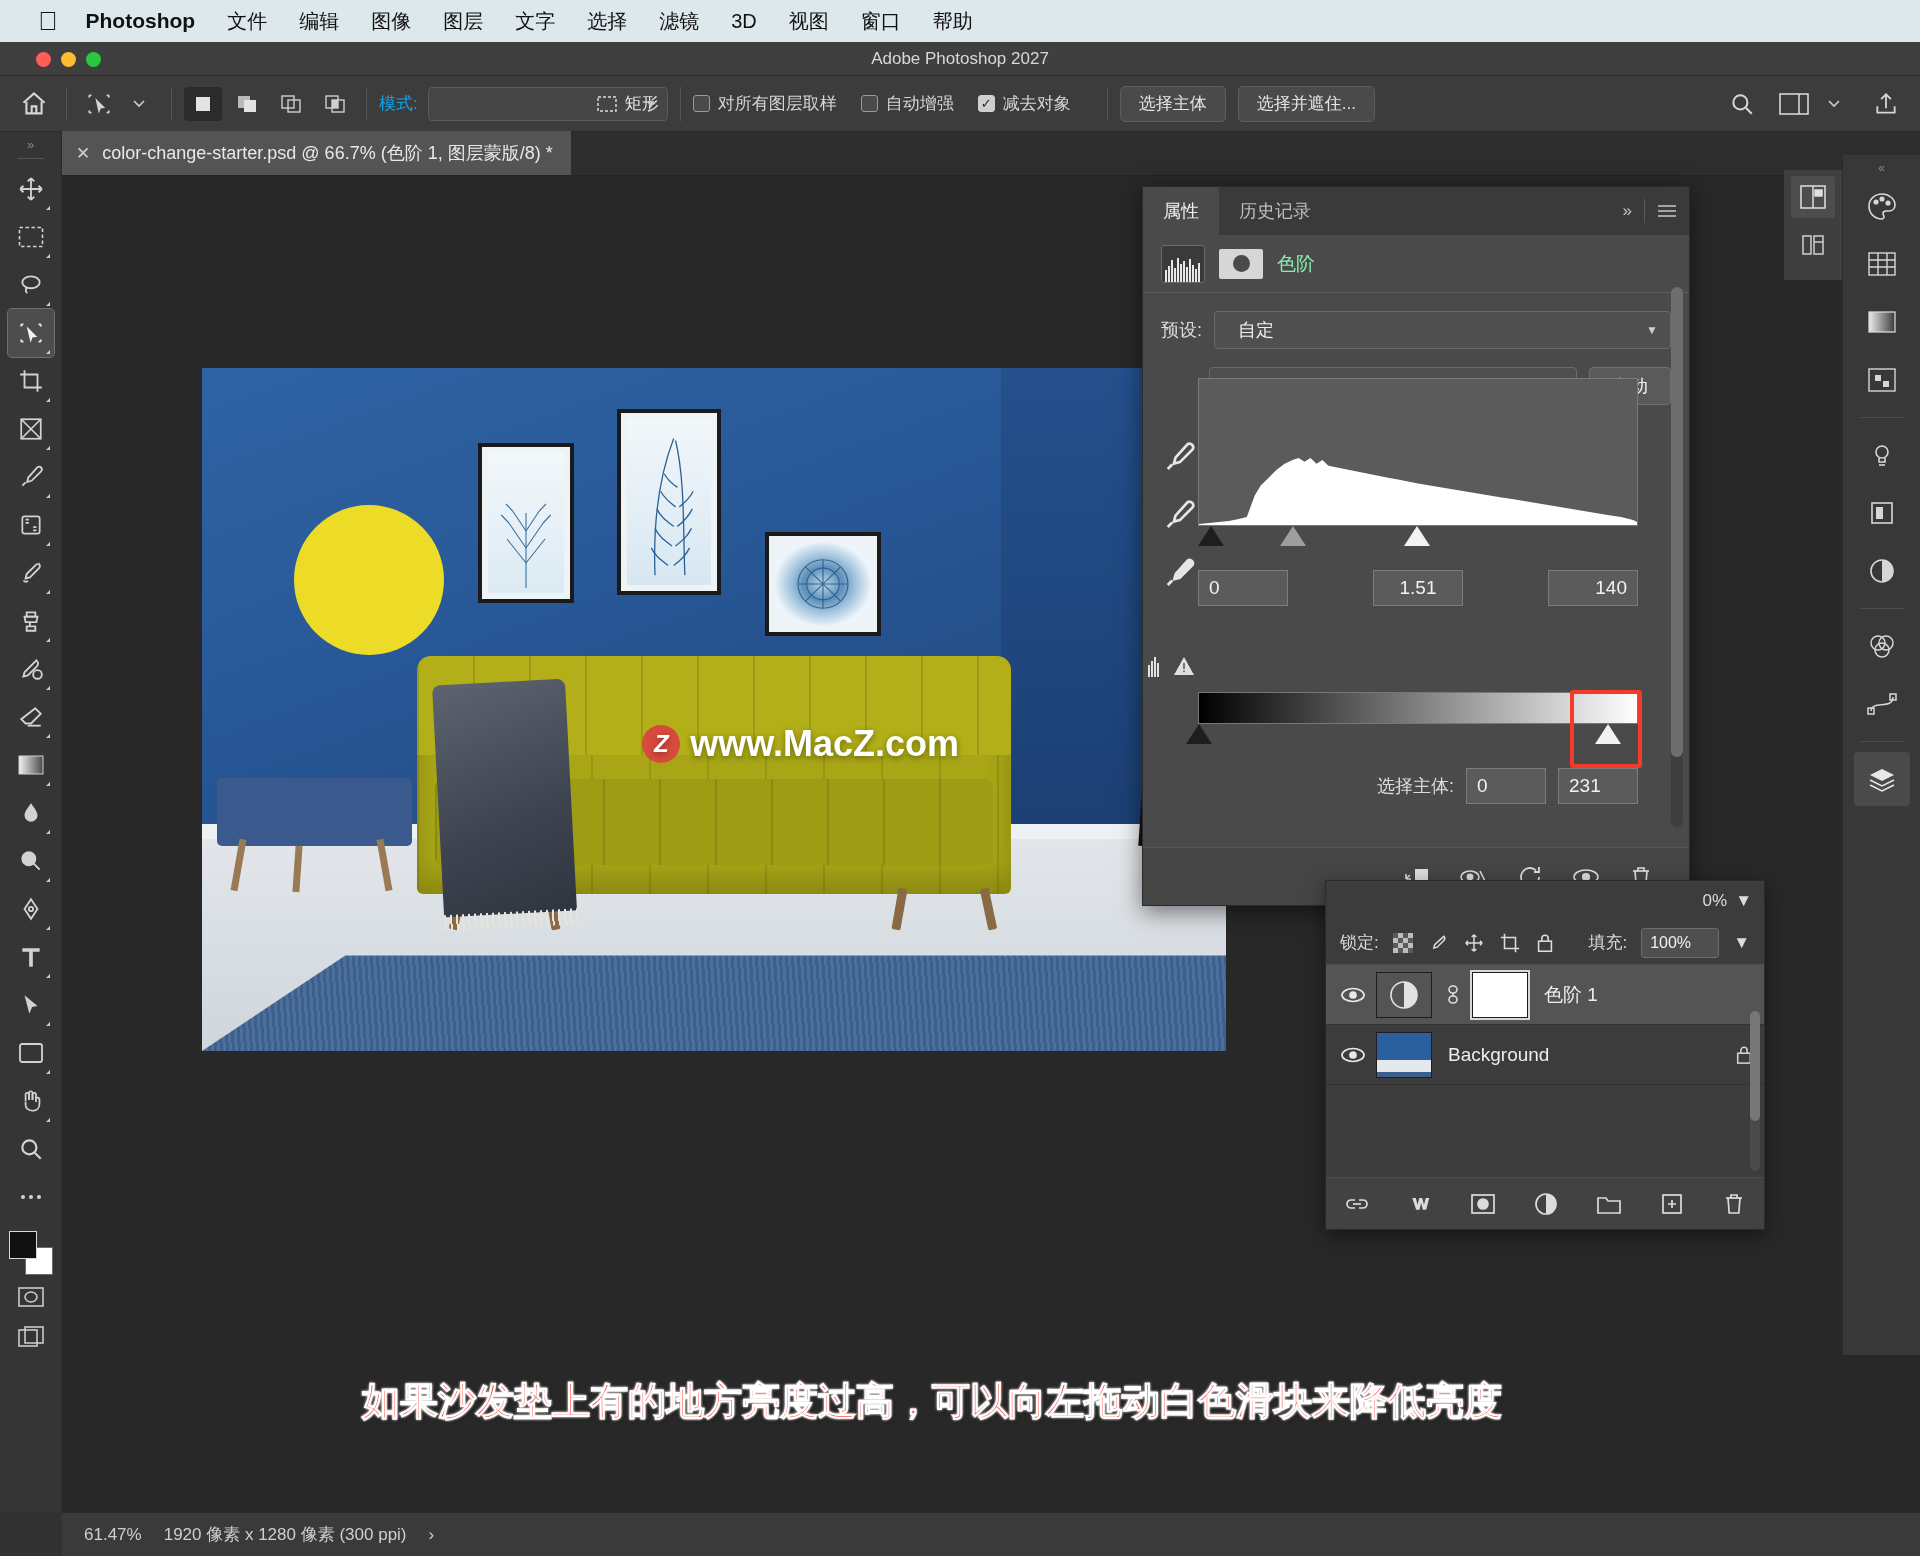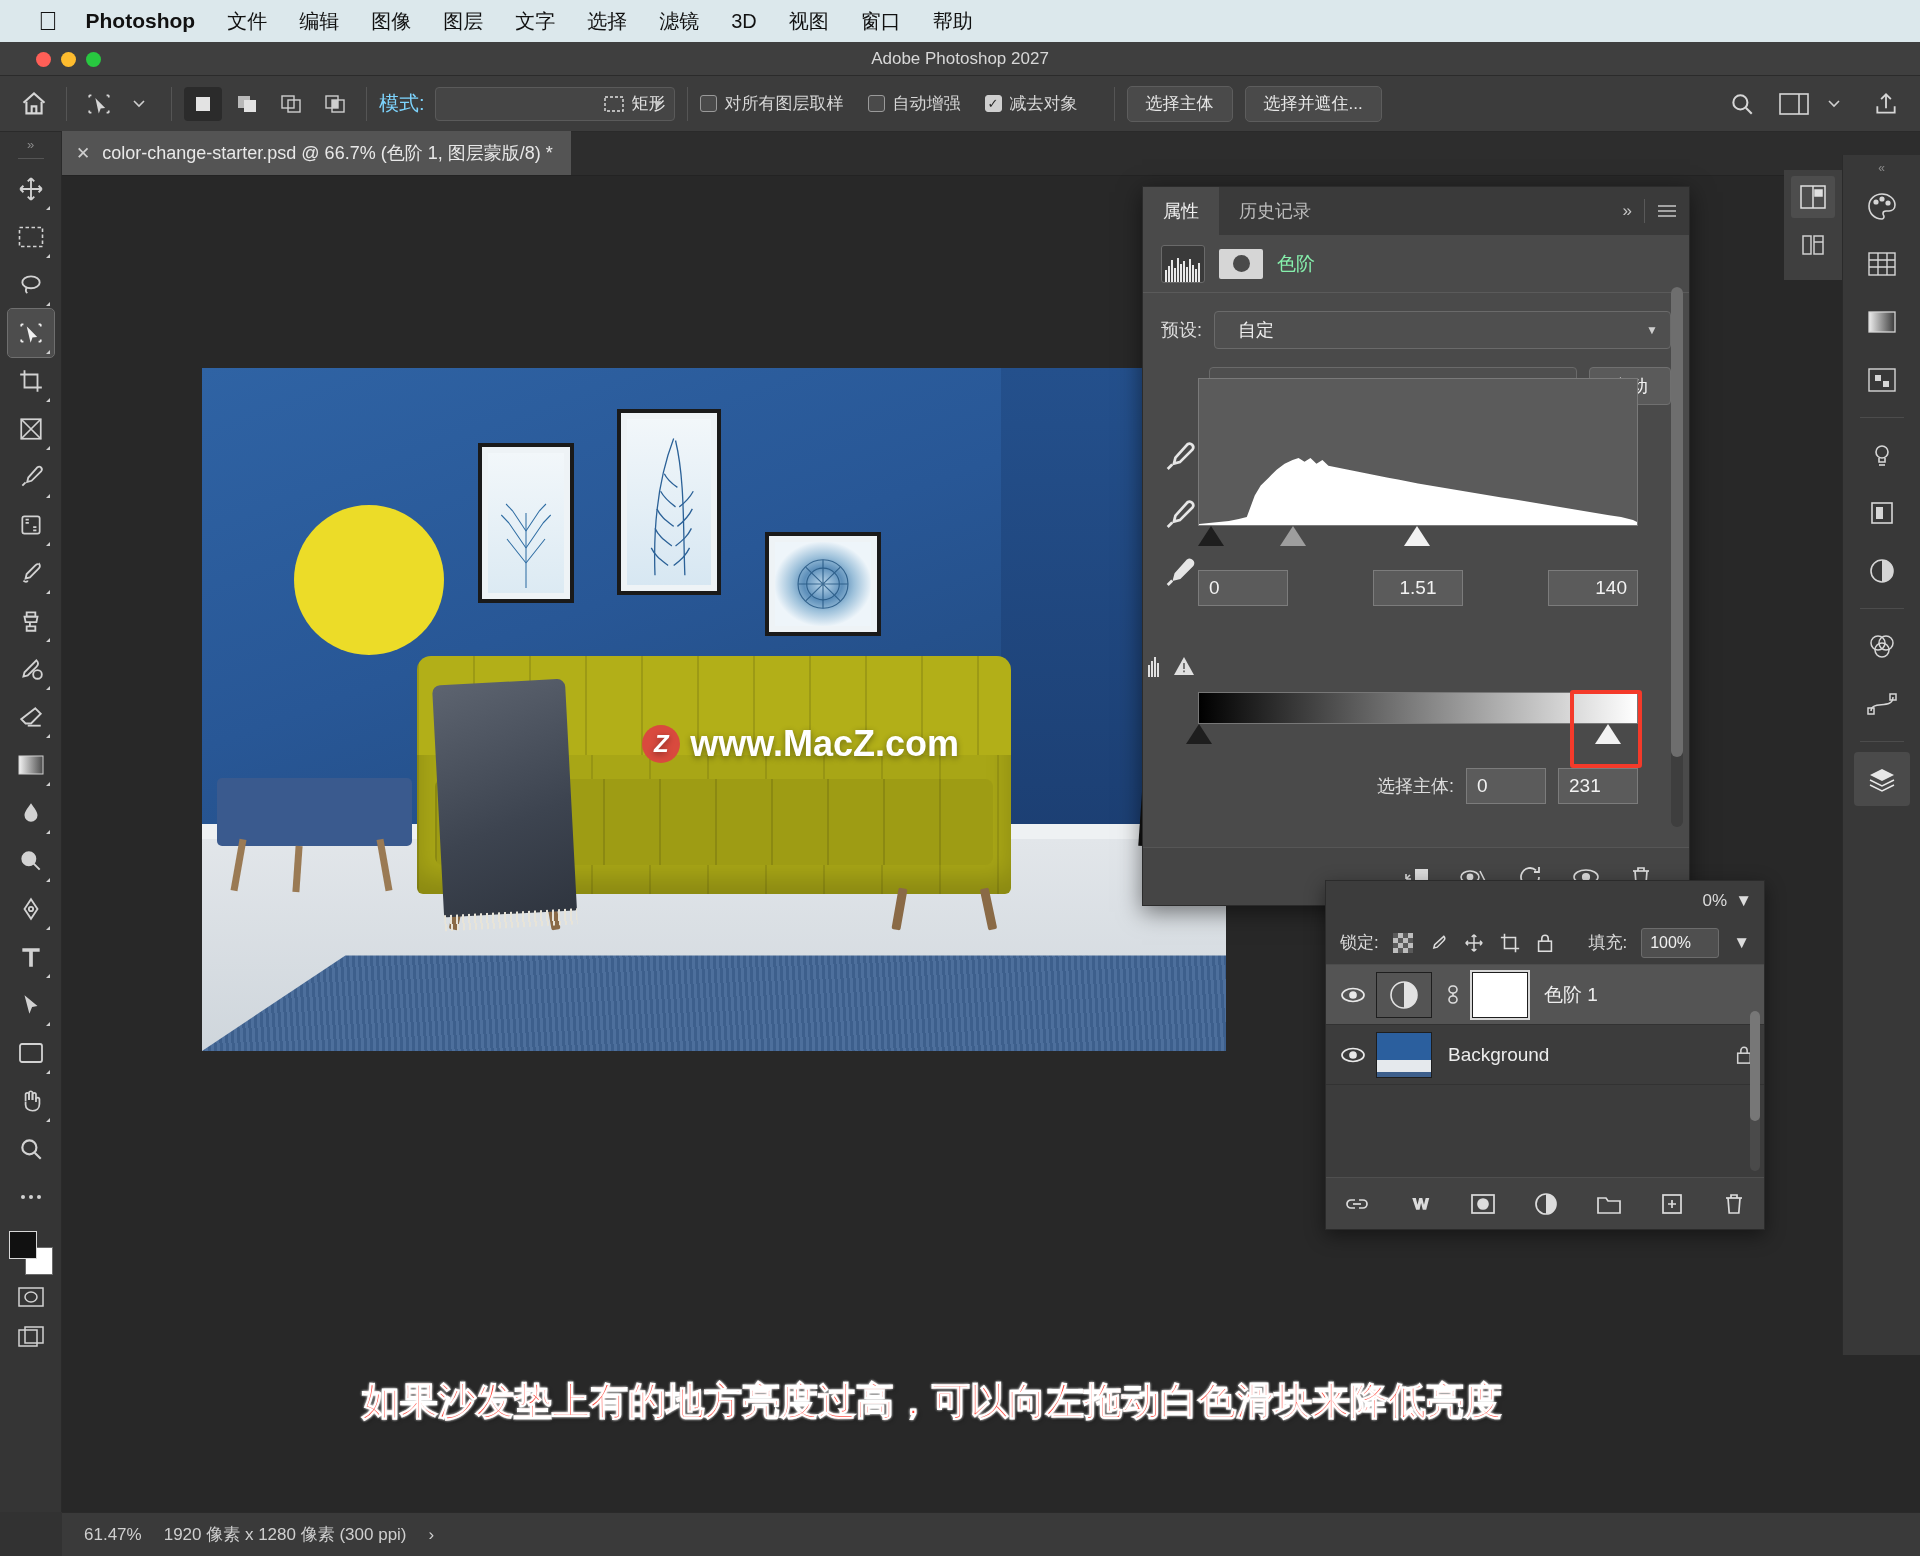--- a/index.html
+++ b/index.html
@@ -42,21 +42,21 @@
     width:40px; height:40px; display:flex; align-items:center; justify-content:center;
     color:#d2d2d2;
   }
   .ob-sep { width:1px; height:34px; background:#555; margin:0 12px; }
   .ob-btn-group { display:flex; align-items:center; gap:6px; }
   .sqbtn {
     width:38px; height:34px; border-radius:4px; display:flex;
     align-items:center; justify-content:center; background:transparent;
   }
   .sqbtn.active { background:#2b2b2b; }
-  .ob-label { font-size:20px; color:#7dd3fc; margin-right:10px; white-space:nowrap;text-align:center; }
+  .ob-label { font-size:17px; color:#0ea5e9; margin-right:10px; white-space:nowrap;text-align:center; }
   .ob-select {
     width:240px; height:34px; background:#454545; border:1px solid #5a5a5a;
     border-radius:4px; display:flex; align-items:center; padding:0 8px;
     font-size:17px; color:#e2e2e2; position:relative; gap:8px;justify-content:flex-end;
   }
   .ob-select .chev { position:absolute; right:10px; font-size:12px; color:#c8c8c8; }
   .cbox-wrap { display:flex; align-items:center; gap:8px; margin-right:24px; font-size:17px; color:#d6d6d6; white-space:nowrap; }
   .cbox { width:17px; height:17px; border:1px solid #9a9a9a; border-radius:3px; background:#4a4a4a; display:flex; align-items:center; justify-content:center; font-size:13px; color:#fff; }
   .cbox.on { background:#cfcfcf; border-color:#cfcfcf; color:#262626; }
   .pill {

